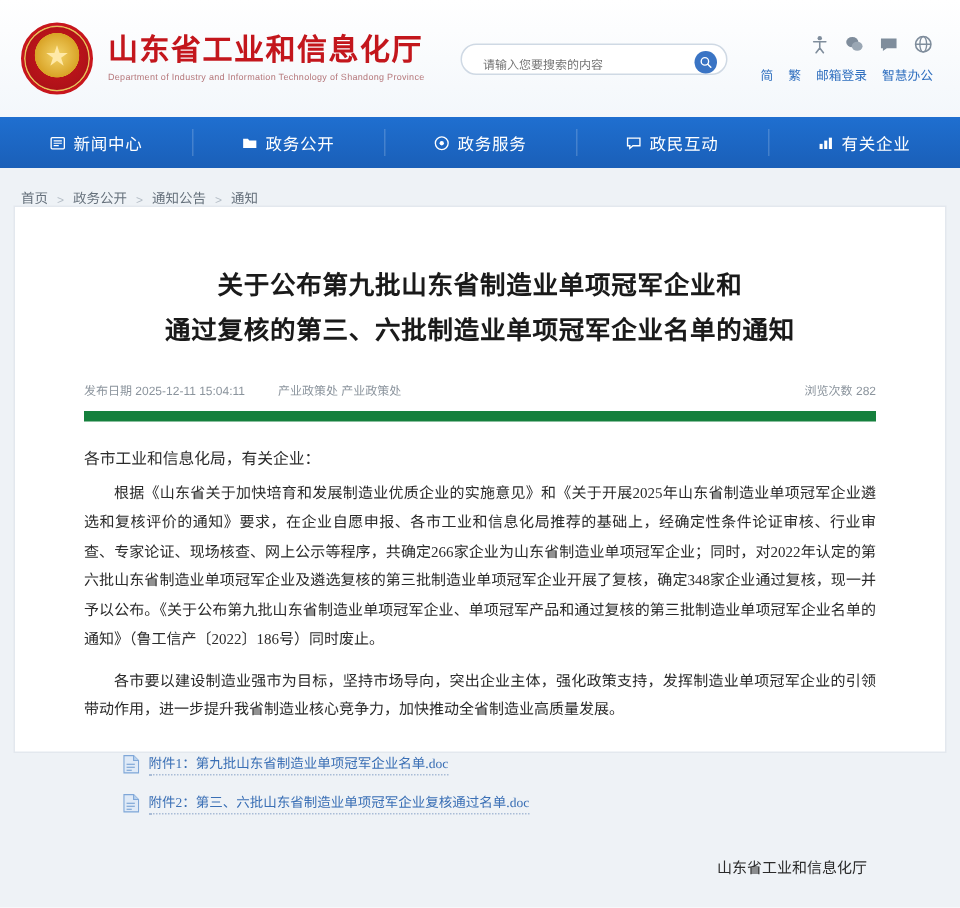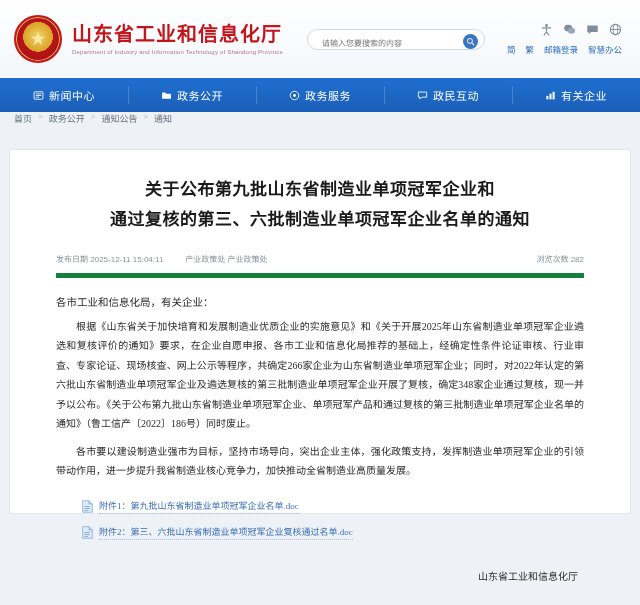--- a/index.html
+++ b/index.html
@@ -149,57 +149,57 @@
     left: 0;
     top: 8px;
     bottom: 8px;
     width: 1px;
     background: rgba(255,255,255,0.18);
   }
   .nav-item svg { display:block; }
 
   
   .crumb {
-    height: 38px;
-    display: flex;
-    align-items: flex-start;
+    height: 26px;
+    display: flex;
+    align-items: flex-end;
     gap: 6px;
     padding: 0 14px;
     font-size: 9px;
     color: #66717c;
     background: #eef2f6;
   }
   .crumb .sep { color: #b3bcc5; font-size: 8px; }
 
   
   .paper {
     margin: 0 10px;
     background: #fff;
     height: 363px;
     box-sizing: border-box;
-    padding: 25px 46px 0 46px;
+    padding: 38px 46px 0 46px;
     box-shadow: 0 0 0 1px #e3e8ee;
     position: relative;
   }
   .doc-title {
     text-align: center;
     font-family: "Liberation Serif", serif;
     font-size: 17px;
     font-weight: bold;
     color: #1a1a1a;
     line-height: 1.75;
     letter-spacing: .5px;
   }
   .meta {
     margin-top: 18px;
     display: flex;
     align-items: center;
     font-size: 8px;
     color: #8b949d;
-    border-bottom: 5px solid #15803d;
+    border-bottom: 7px solid #15803d;
     padding-bottom: 9px;
   }
   .meta .m1 { margin-right: 22px; }
   .meta .m2 { margin-right: auto; }
   .salutation {
     margin-top: 16px;
     font-size: 10.5px;
     color: #2b2b2b;
     font-family: "Liberation Serif", serif;
   }

